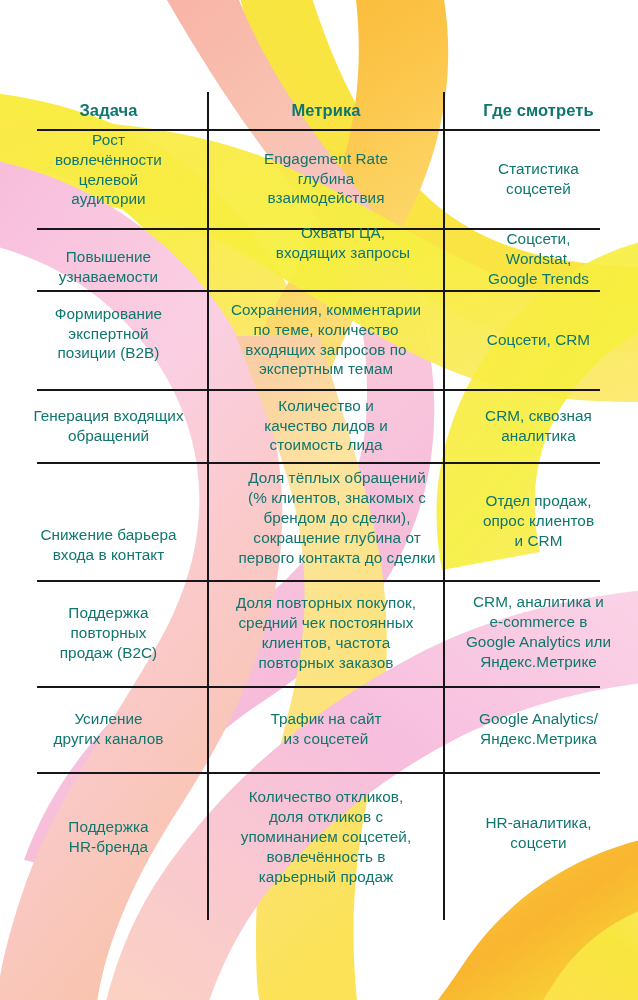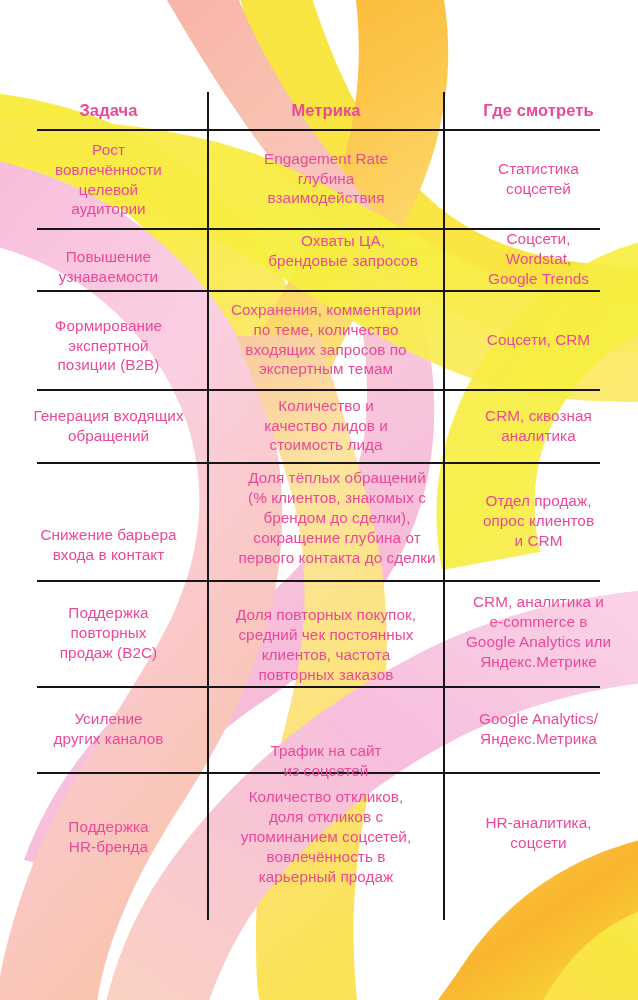--- a/index.html
+++ b/index.html
@@ -46,21 +46,21 @@
     position: absolute;
     height: 2px;
     background: #16161a;
   }
   .cell {
     position: absolute;
     display: flex;
     align-items: center;
     justify-content: center;
     text-align: center;
-    color: #ec4899;
+    color: #0f766e;
     line-height: 1.30;
     box-sizing: border-box;
     padding: 0 6px;
   }
   .head-cell {
     font-weight: bold;
     font-size: 16.5px;
     letter-spacing: .1px;
   }
   .body-cell {
@@ -198,21 +198,21 @@
     <div class="hline" style="left:37px; top:389px; width:563px;"></div>
     <div class="hline" style="left:37px; top:462px; width:563px;"></div>
     <div class="hline" style="left:37px; top:580px; width:563px;"></div>
     <div class="hline" style="left:37px; top:686px; width:563px;"></div>
     <div class="hline" style="left:37px; top:772px; width:563px;"></div>
 
     <div class="cell head-cell col-a" style="top:92px; height:37px;">Задача</div>
     <div class="cell head-cell col-b" style="top:92px; height:37px;">Метрика</div>
     <div class="cell head-cell col-c" style="top:92px; height:37px;">Где смотреть</div>
 
-    <div class="cell body-cell col-a" style="top:129px; height:101px;">
+    <div class="cell body-cell col-a" style="top:119px; height:101px;">
         <div>
           <span>Рост</span>
           <span>вовлечённости</span>
           <span>целевой</span>
           <span>аудитории</span>
         </div>
       </div>
     <div class="cell body-cell col-b" style="top:129px; height:99px;">
         <div>
           <span>Engagement Rate</span>
@@ -226,35 +226,35 @@
           <span>соцсетей</span>
         </div>
       </div>
 
     <div class="cell body-cell col-a" style="top:228px; height:78px;">
         <div>
           <span>Повышение</span>
           <span>узнаваемости</span>
         </div>
       </div>
-    <div class="cell body-cell col-b" style="top:220px; height:62px;padding-left:40px;">
+    <div class="cell body-cell col-b" style="top:212px; height:62px;padding-left:40px;">
         <div>
           <span>Охваты ЦА,</span>
-          <span>брендовые запросов</span>
+          <span>входящих запросы</span>
         </div>
       </div>
     <div class="cell body-cell col-c" style="top:226px; height:66px;">
         <div>
           <span>Соцсети,</span>
           <span>Wordstat,</span>
           <span>Google Trends</span>
         </div>
       </div>
 
-    <div class="cell body-cell col-a" style="top:290px; height:87px;margin-top:12px;">
+    <div class="cell body-cell col-a" style="top:290px; height:87px;">
         <div>
           <span>Формирование</span>
           <span>экспертной</span>
           <span>позиции (B2B)</span>
         </div>
       </div>
     <div class="cell body-cell col-b" style="top:290px; height:99px;">
         <div>
           <span>Сохранения, комментарии</span>
           <span>по теме, количество</span>
@@ -307,21 +307,21 @@
         </div>
       </div>
 
     <div class="cell body-cell col-a" style="top:580px; height:106px;">
         <div>
           <span>Поддержка</span>
           <span>повторных</span>
           <span>продаж (B2C)</span>
         </div>
       </div>
-    <div class="cell body-cell col-b" style="top:580px; height:106px;margin-top:12px;">
+    <div class="cell body-cell col-b" style="top:580px; height:106px;">
         <div>
           <span>Доля повторных покупок,</span>
           <span>средний чек постоянных</span>
           <span>клиентов, частота</span>
           <span>повторных заказов</span>
         </div>
       </div>
     <div class="cell body-cell col-c" style="top:578px; height:108px;">
         <div>
           <span>CRM, аналитика и</span>
@@ -330,21 +330,21 @@
           <span>Яндекс.Метрике</span>
         </div>
       </div>
 
     <div class="cell body-cell col-a" style="top:686px; height:86px;">
         <div>
           <span>Усиление</span>
           <span>других каналов</span>
         </div>
       </div>
-    <div class="cell body-cell col-b" style="top:686px; height:86px;margin-top:32px;">
+    <div class="cell body-cell col-b" style="top:686px; height:86px;">
         <div>
           <span>Трафик на сайт</span>
           <span>из соцсетей</span>
         </div>
       </div>
     <div class="cell body-cell col-c" style="top:686px; height:86px;">
         <div>
           <span>Google Analytics/</span>
           <span>Яндекс.Метрика</span>
         </div>

